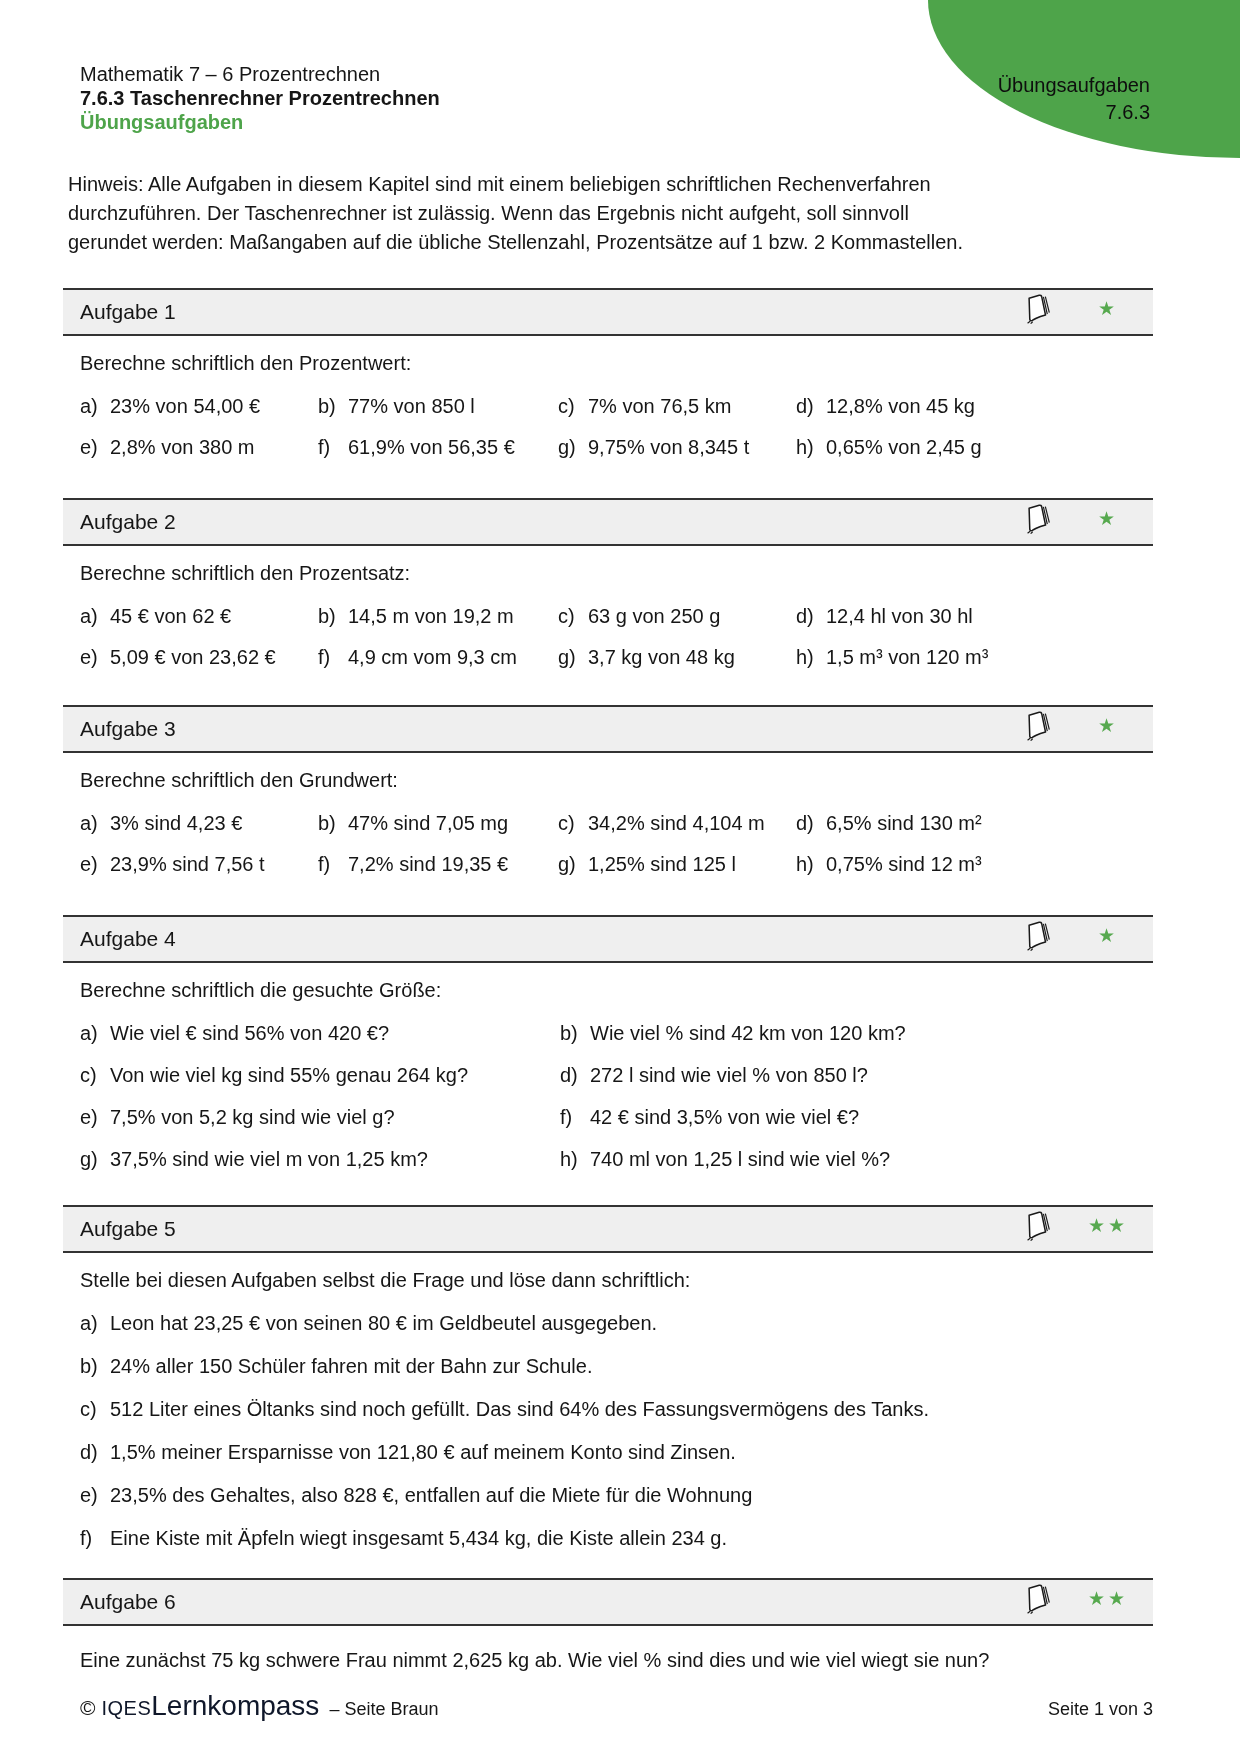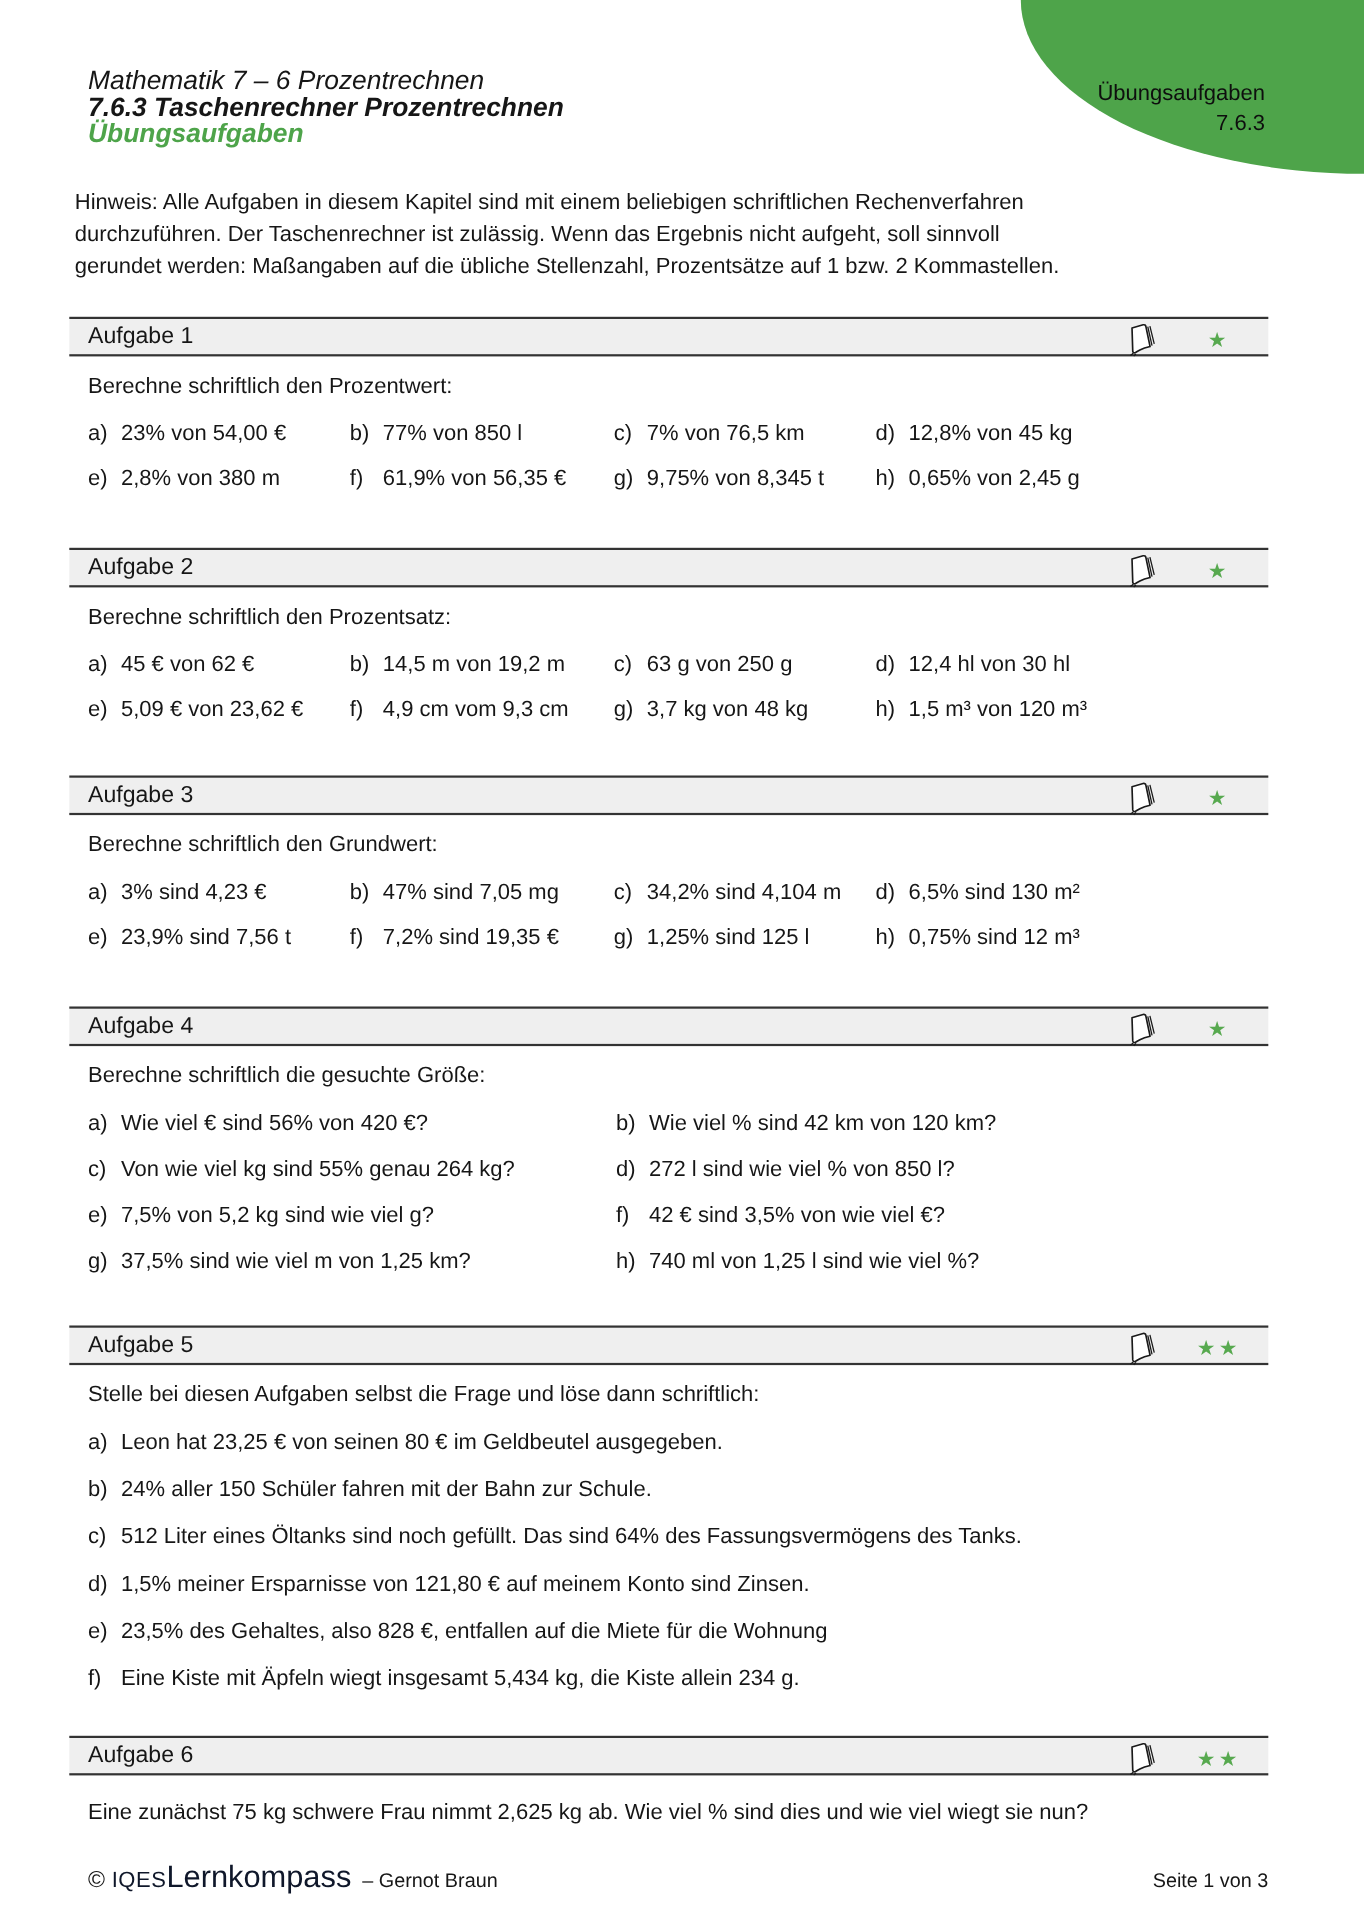--- a/index.html
+++ b/index.html
@@ -21,31 +21,31 @@
     background:var(--green);
     border-bottom-left-radius:100% 100%;
   }
   .corner-text{
     position:absolute;top:72px;right:90px;text-align:right;
     font-size:20px;line-height:27px;color:#0e0e0e;
   }
   .corner-code{font-weight:normal;}
 
   
-  .head{position:absolute;left:80px;top:62px;font-size:24px;line-height:24px;font-style:italic;}
+  .head{position:absolute;left:80px;top:62px;font-size:20px;line-height:24px;}
   .head .b{font-weight:bold;}
   .head .g{font-weight:bold;color:var(--green);}
 
   
   .hinweis{position:absolute;left:68px;top:170px;width:1085px;font-size:20px;line-height:29px;white-space:nowrap;}
 
   
   .task{position:absolute;left:63px;width:1090px;}
   .taskbar{
-    position:relative;height:36px;box-sizing:border-box;
+    position:relative;height:48px;box-sizing:border-box;
     background:var(--bar-bg);
     border-top:2px solid var(--bar-border);
     border-bottom:2px solid var(--bar-border);
     display:flex;align-items:center;padding-left:17px;
   }
   .taskbar-title{font-size:21px;}
   .book{position:absolute;right:102px;top:2px;width:32px;height:36px;}
   .stars{
     position:absolute;right:16px;top:0;height:37px;width:58px;
     display:flex;align-items:center;justify-content:center;
@@ -329,15 +329,15 @@
     </svg>
     <span class="stars">★★</span>
   </div>
   <div class="task-text">Eine zunächst 75 kg schwere Frau nimmt 2,625 kg ab. Wie viel % sind dies und wie viel wiegt sie nun?</div>
 </div>
 
 <div class="footer">
   <span class="f-copy">©</span>
   <span class="f-brand1">IQES</span>
   <span class="f-brand2">Lernkompass</span>
-  <span class="f-author">– Gernot Braun</span>
+  <span class="f-author">– Seite Braun</span>
   <span class="f-page">Seite 1 von 3</span>
 </div>
 
 </body></html>

